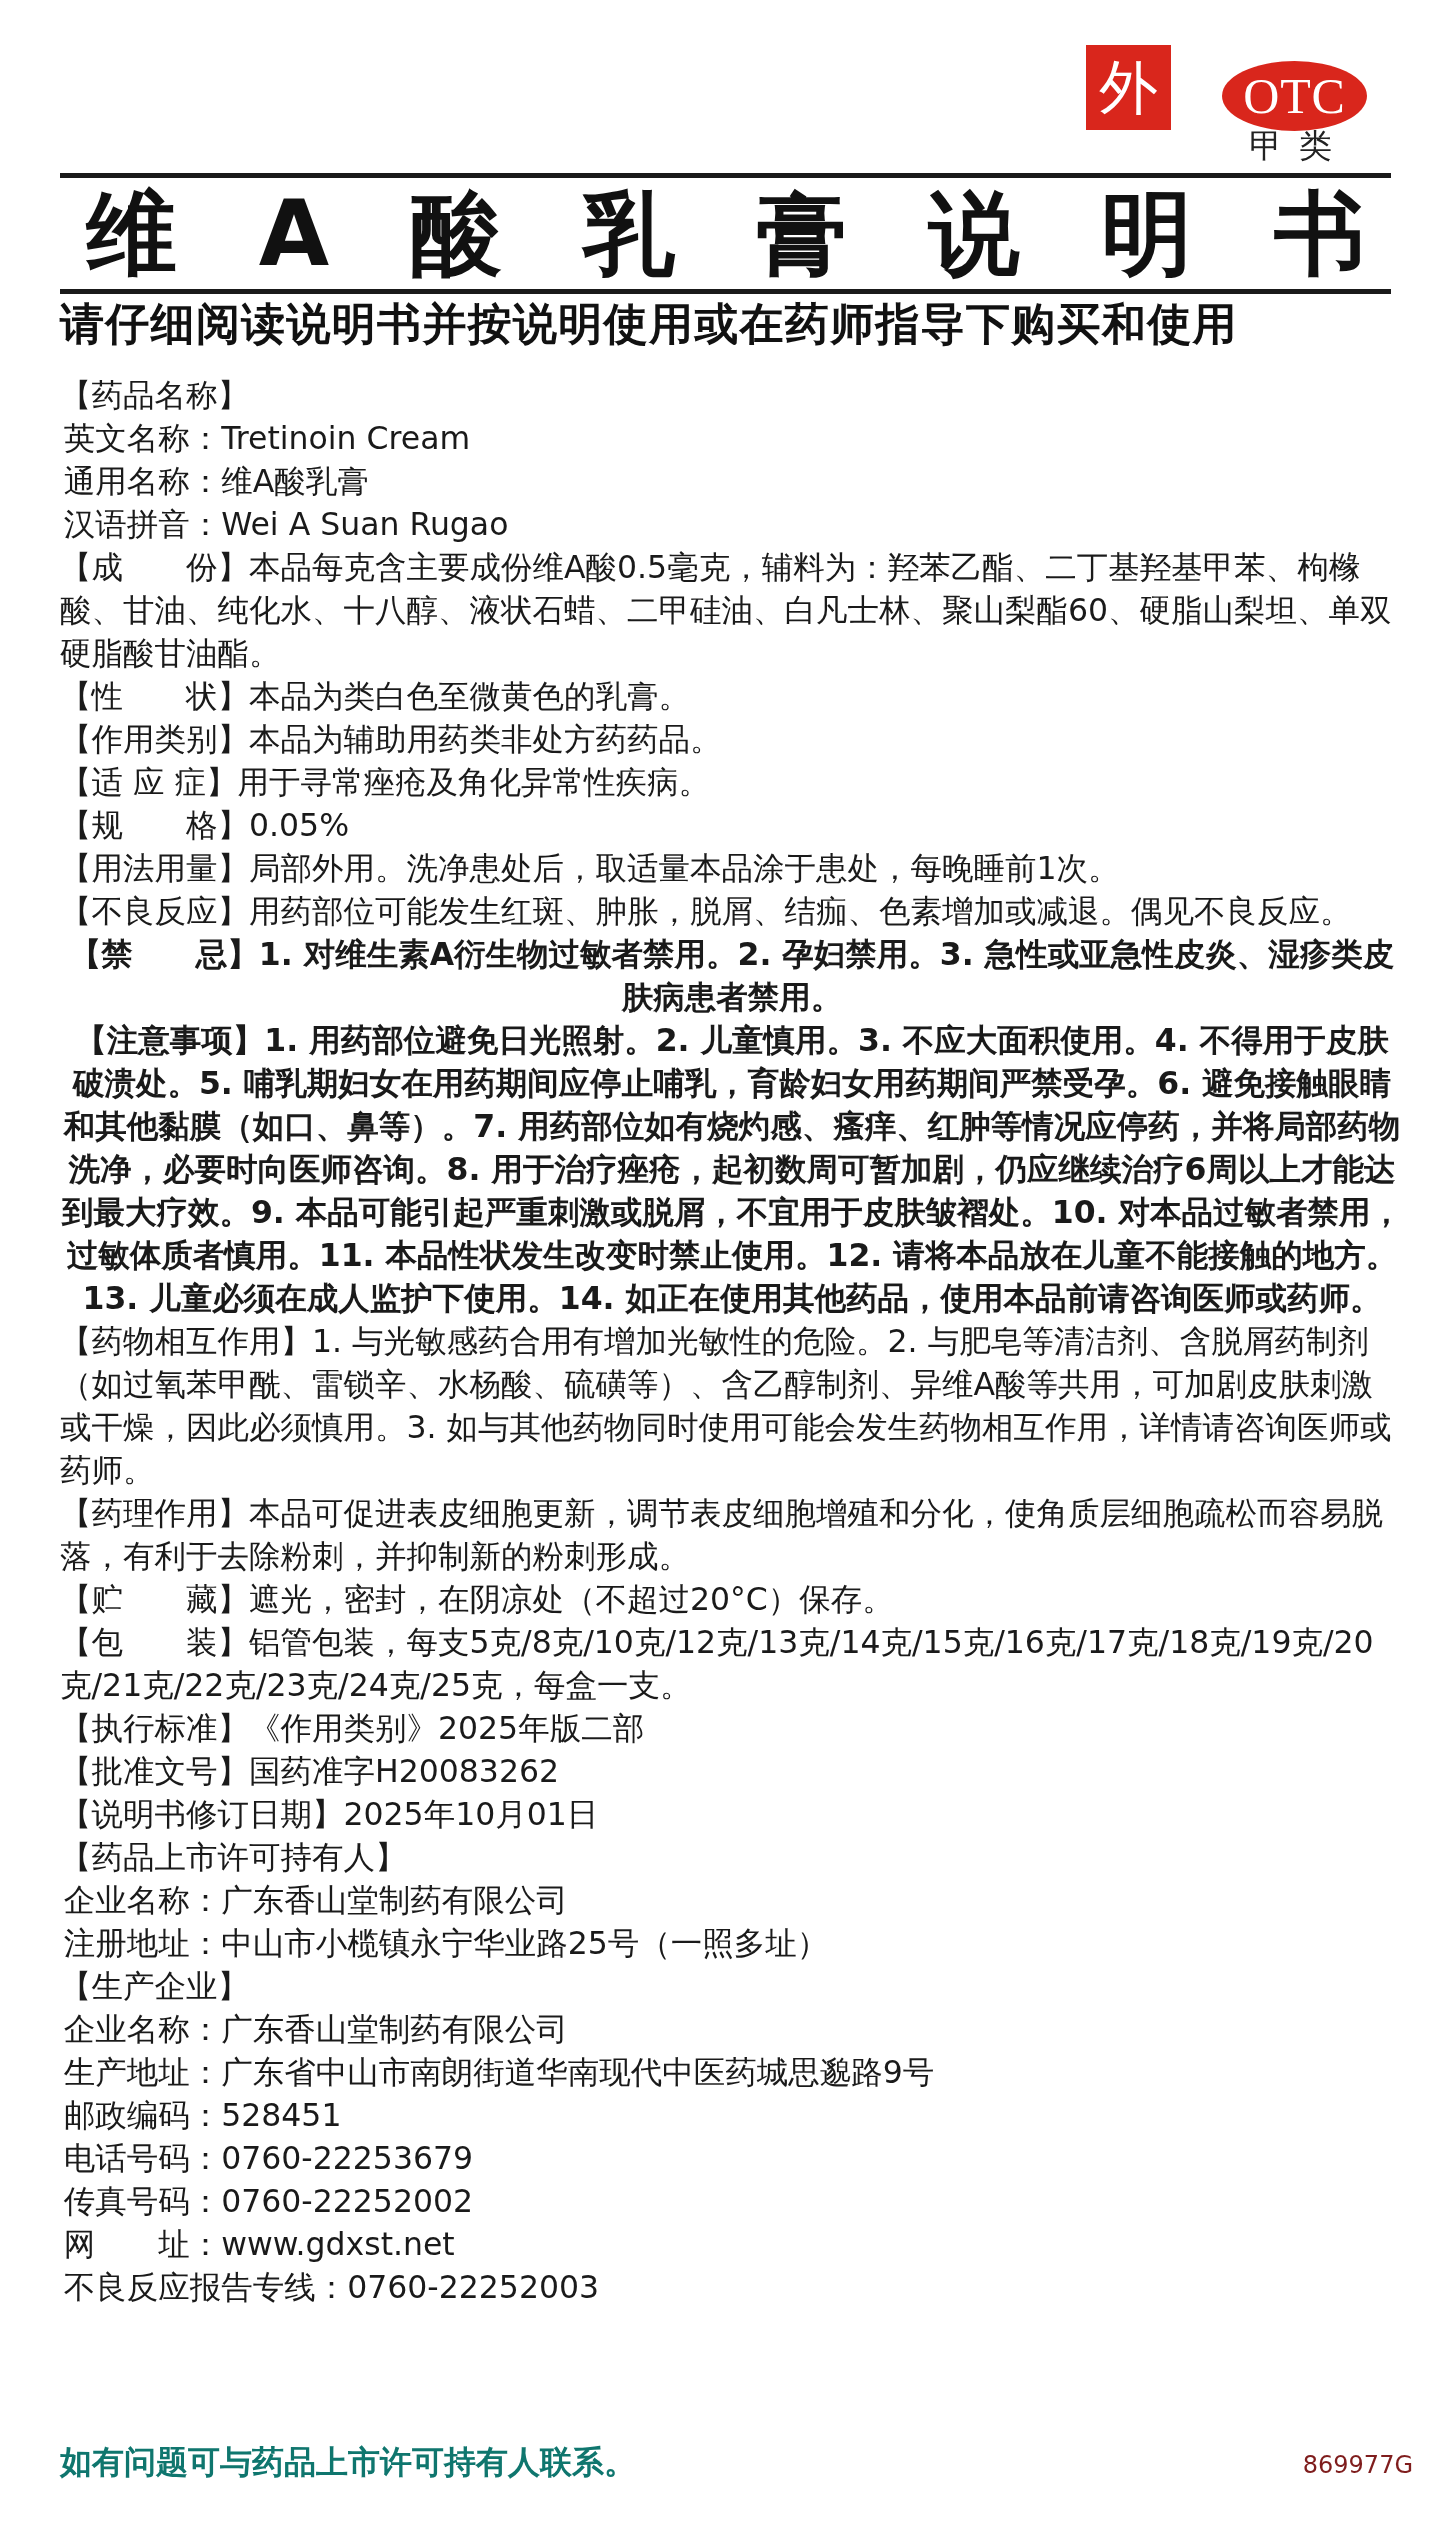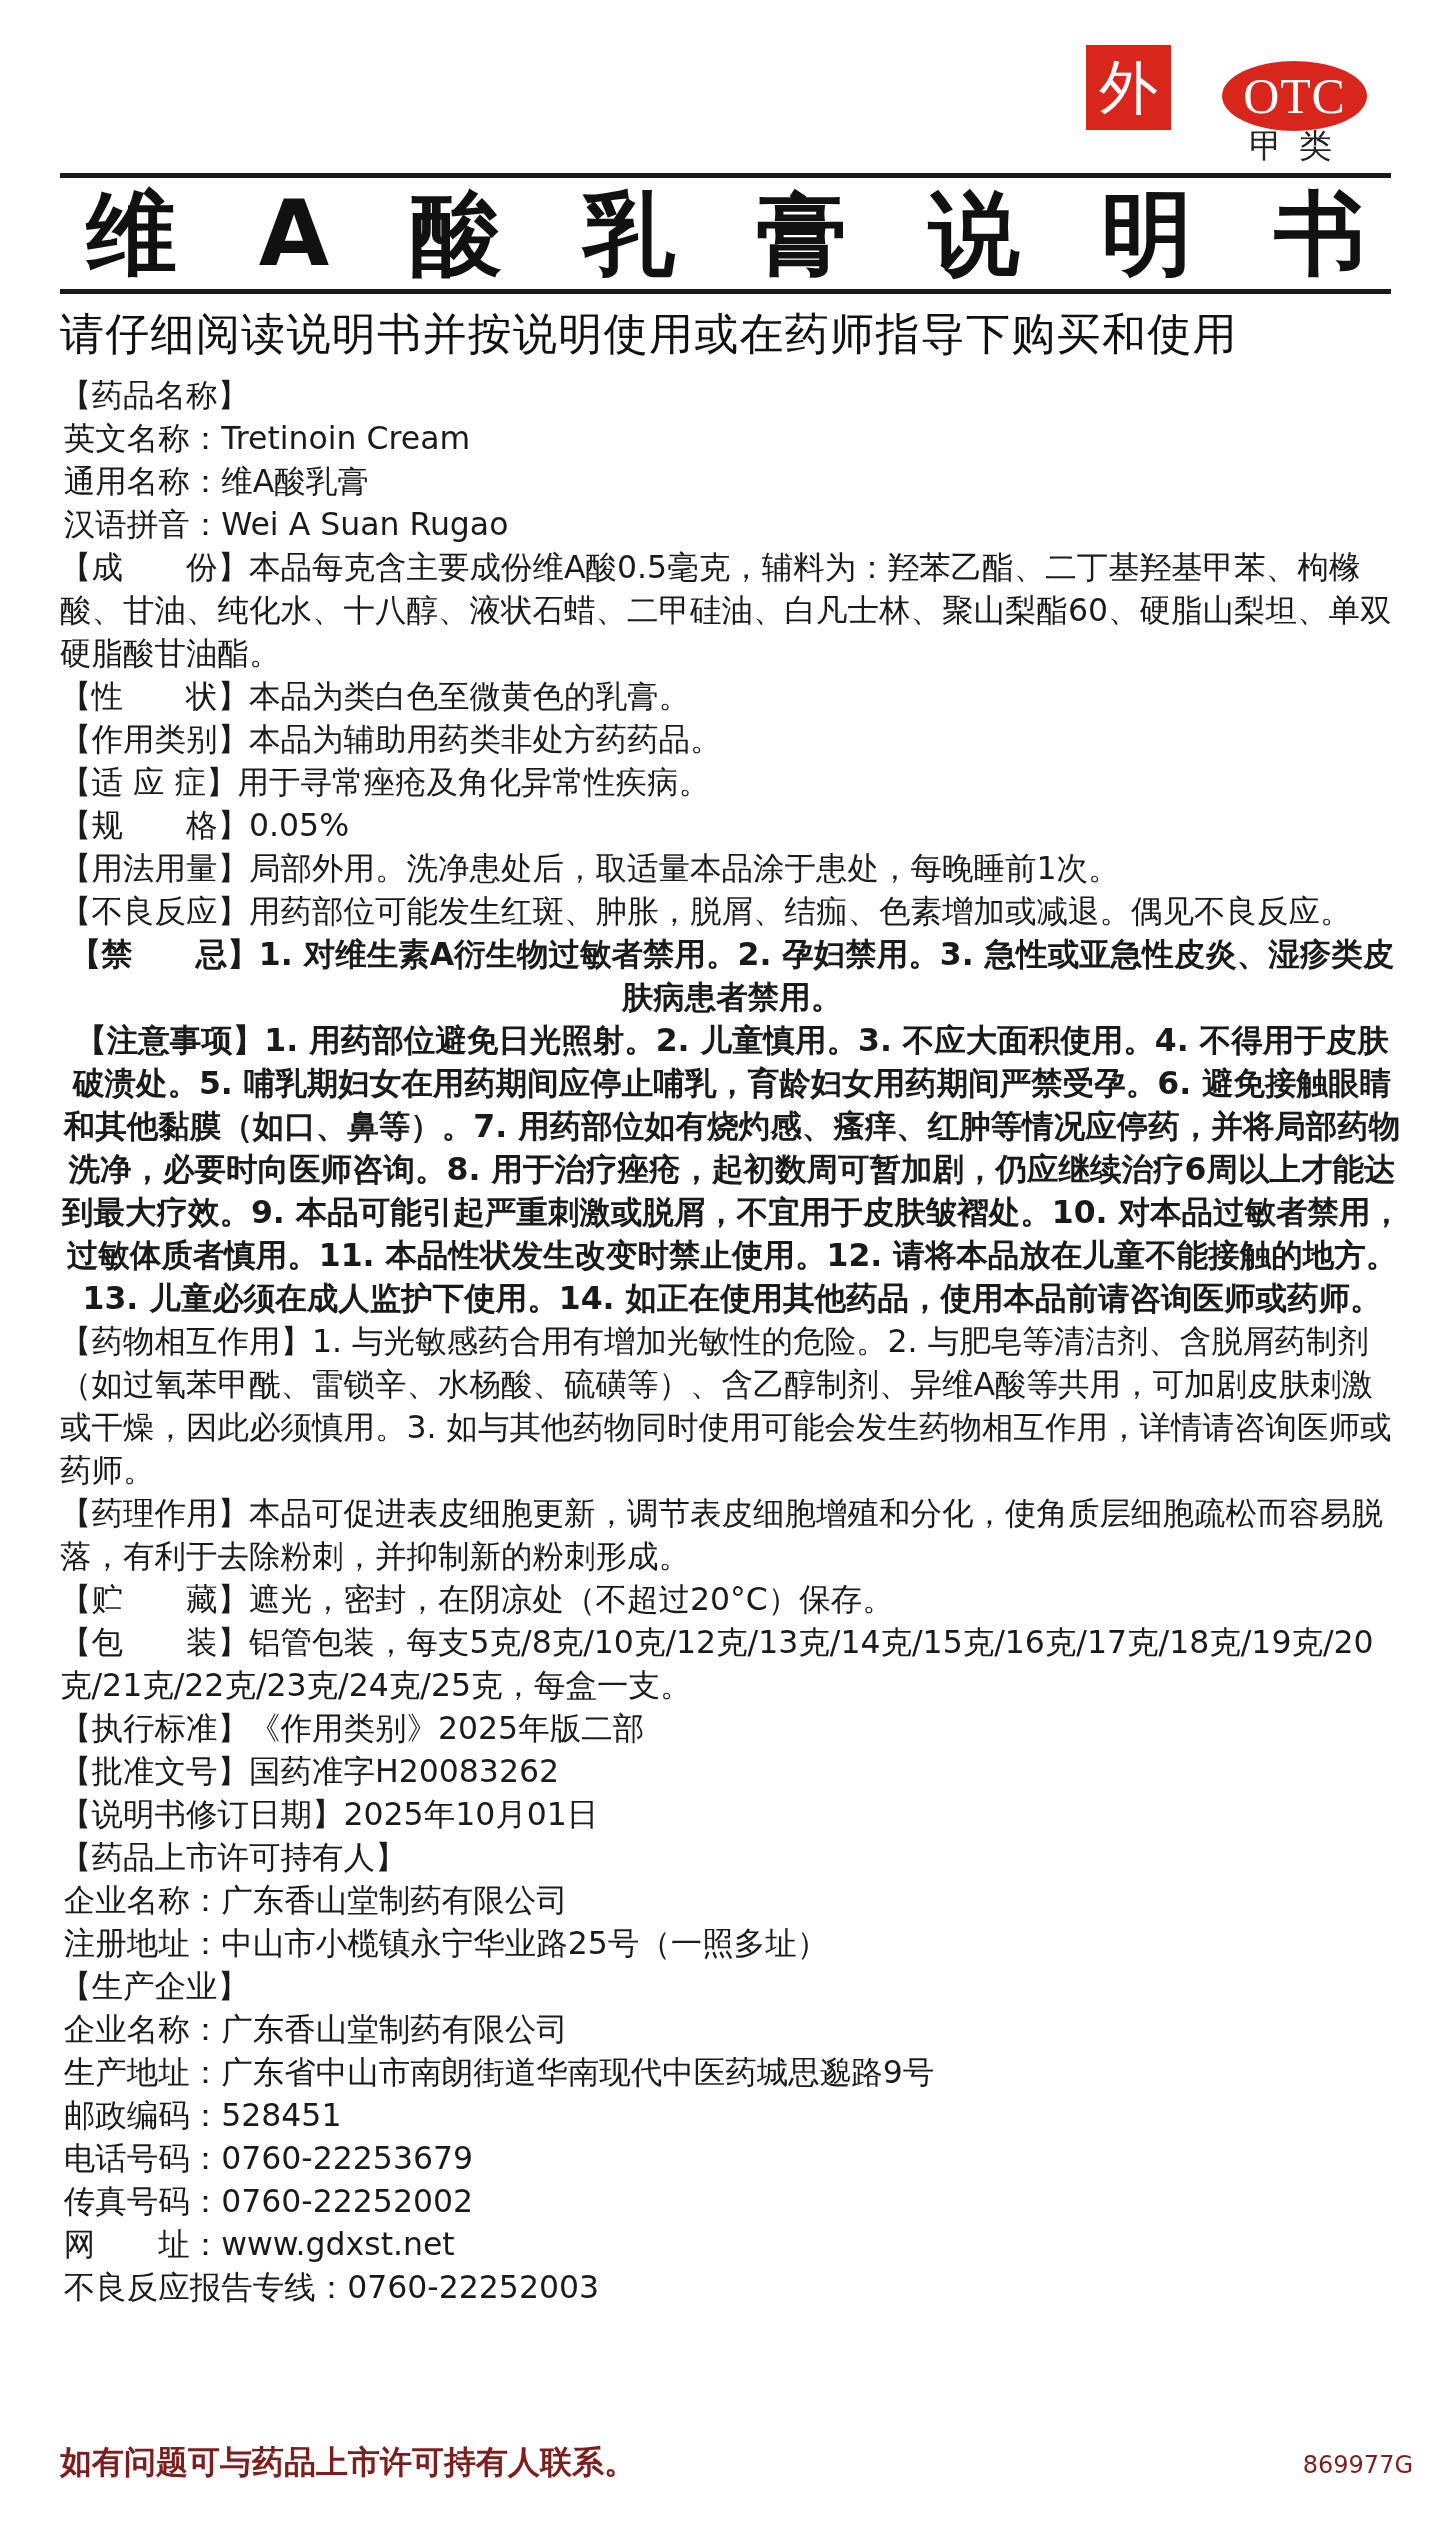--- a/index.html
+++ b/index.html
@@ -27,34 +27,34 @@
   .rule { position: absolute; left: 60px; width: 1331px; height: 4.6px; background: #1a1a1a; }
   .rule.top { top: 173px; }
   .rule.mid { top: 289px; }
   .title {
     position: absolute; left: 60px; top: 178px; width: 1331px; height: 111px;
     display: flex; justify-content: space-between; align-items: center;
     padding: 0 26px; box-sizing: border-box;
     font-size: 91px; font-weight: bold; line-height: 1; color: #111;
   }
   .subtitle {
-    position: absolute; left: 60px; top: 306px; width: 1331px;
-    font-size: 44px; font-weight: normal; line-height: 56px; color: #111; white-space: nowrap;
+    position: absolute; left: 60px; top: 296px; width: 1331px;
+    font-size: 44px; font-weight: bold; line-height: 56px; color: #111; white-space: nowrap;
     letter-spacing: 1.3px;
   }
   .content {
     position: absolute; left: 60px; top: 374px; width: 1344px;
     font-size: 31.5px; line-height: 43px; color: #1a1a1a;
   }
   .row { display: block; }
   .indent { padding-left: 3.7px; }
   .bold { font-weight: bold; text-align: center; }
   .lbl { white-space: pre; }
   .footer-note {
-    position: absolute; left: 60px; top: 2442px; font-size: 32px; font-weight: bold; color: #7f1d1d; line-height: 41px;
+    position: absolute; left: 60px; top: 2442px; font-size: 32px; font-weight: bold; color: #0f766e; line-height: 41px;
   }
   .footer-code {
     position: absolute; right: 37px; top: 2445px; font-size: 24px; color: #7f1d1d; line-height: 41px;
   }
 </style>
 </head>
 <body>
 
 <div class="badges">
   <div class="wai-badge">

